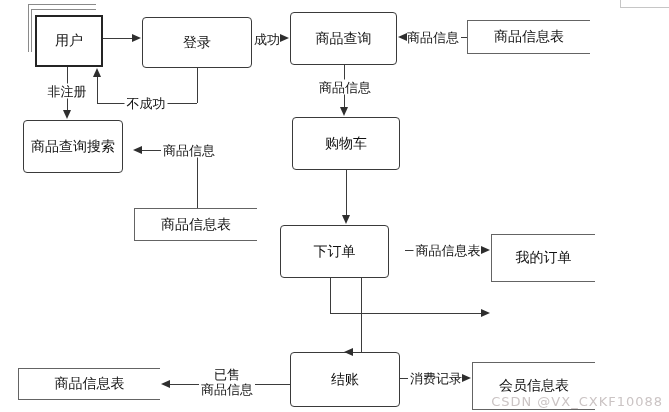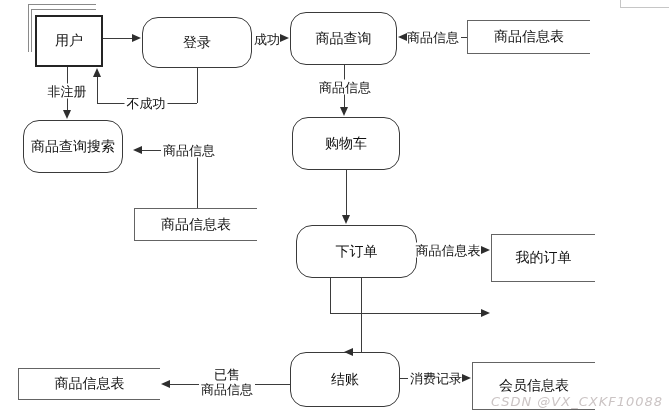--- a/index.html
+++ b/index.html
@@ -4,39 +4,39 @@
 <style>
   html,body{margin:0;padding:0;background:#fff;}
   .canvas{
     position:relative;width:669px;height:412px;background:#ffffff;
     font-family:"DejaVu Sans","Liberation Sans",sans-serif;
     color:#111;overflow:hidden;
   }
   
   .node{position:absolute;display:flex;align-items:center;justify-content:center;
         background:#fff;font-size:14px;z-index:2;box-sizing:border-box;white-space:nowrap;}
-  .process{border:1px solid #3a3a3a;border-radius:16px;}
+  .process{border:1px solid #3a3a3a;border-radius:4px;}
   .entity{border:2px solid #242424;text-align:center;}
   .store{border:1px solid #646464;border-right:none;}
   .stackcorner{position:absolute;z-index:1;border-left:1px solid #8a8a8a;border-top:1px solid #8a8a8a;background:transparent;}
   
   .hl{position:absolute;height:1px;background:#3b3b3b;z-index:1;}
   .vl{position:absolute;width:1px;background:#3b3b3b;z-index:1;}
   .frag{background:#c6c6c6;}
   
   .ah{position:absolute;width:0;height:0;z-index:3;}
   .ar{border-left:9px solid #2e2e2e;border-top:4.5px solid transparent;border-bottom:4.5px solid transparent;}
   .al{border-right:9px solid #2e2e2e;border-top:4.5px solid transparent;border-bottom:4.5px solid transparent;}
   .au{border-bottom:9px solid #2e2e2e;border-left:4.5px solid transparent;border-right:4.5px solid transparent;}
   .ad{border-top:9px solid #2e2e2e;border-left:4.5px solid transparent;border-right:4.5px solid transparent;}
   
   .elabel{position:absolute;transform:translate(-50%,-50%);background:#fff;padding:0 2px;
           font-size:13px;white-space:nowrap;z-index:2;line-height:15px;text-align:center;}
   .watermark{position:absolute;right:6px;top:394px;font-size:13px;color:#cbc4c4;
-             letter-spacing:1px;z-index:4;font-style:italic;}
+             letter-spacing:1px;z-index:4;}
 </style>
 </head>
 <body>
 
 <div class="canvas">
 
   <div class="stackcorner" style="left:28px;top:4px;width:67px;height:47px"></div>
   <div class="stackcorner" style="left:31px;top:9px;width:64px;height:42px"></div>
 
   <div class="vl frag" style="left:620px;top:0;height:8px"></div>
@@ -93,21 +93,21 @@
   <div class="node process" style="left:290px;top:12px;width:107px;height:53px">商品查询</div>
 
   <div class="node store" style="left:467px;top:20px;width:123px;height:34px">商品信息表</div>
 
   <div class="node process" style="left:23px;top:120px;width:100px;height:53px">商品查询搜索</div>
 
   <div class="node store" style="left:134px;top:208px;width:123px;height:33px">商品信息表</div>
 
   <div class="node process" style="left:292px;top:117px;width:108px;height:53px">购物车</div>
 
-  <div class="node process" style="left:296px;top:225px;width:121px;height:53px">下订单</div>
+  <div class="node process" style="left:280px;top:225px;width:109px;height:53px">下订单</div>
 
   <div class="node store" style="left:491px;top:234px;width:104px;height:48px">我的订单</div>
 
 
   <div class="node process" style="left:290px;top:352px;width:110px;height:55px">结账</div>
 
   <div class="node store" style="left:472px;top:362px;width:123px;height:48px">会员信息表</div>
 
   <div class="node store" style="left:18px;top:368px;width:142px;height:32px">商品信息表</div>
 

